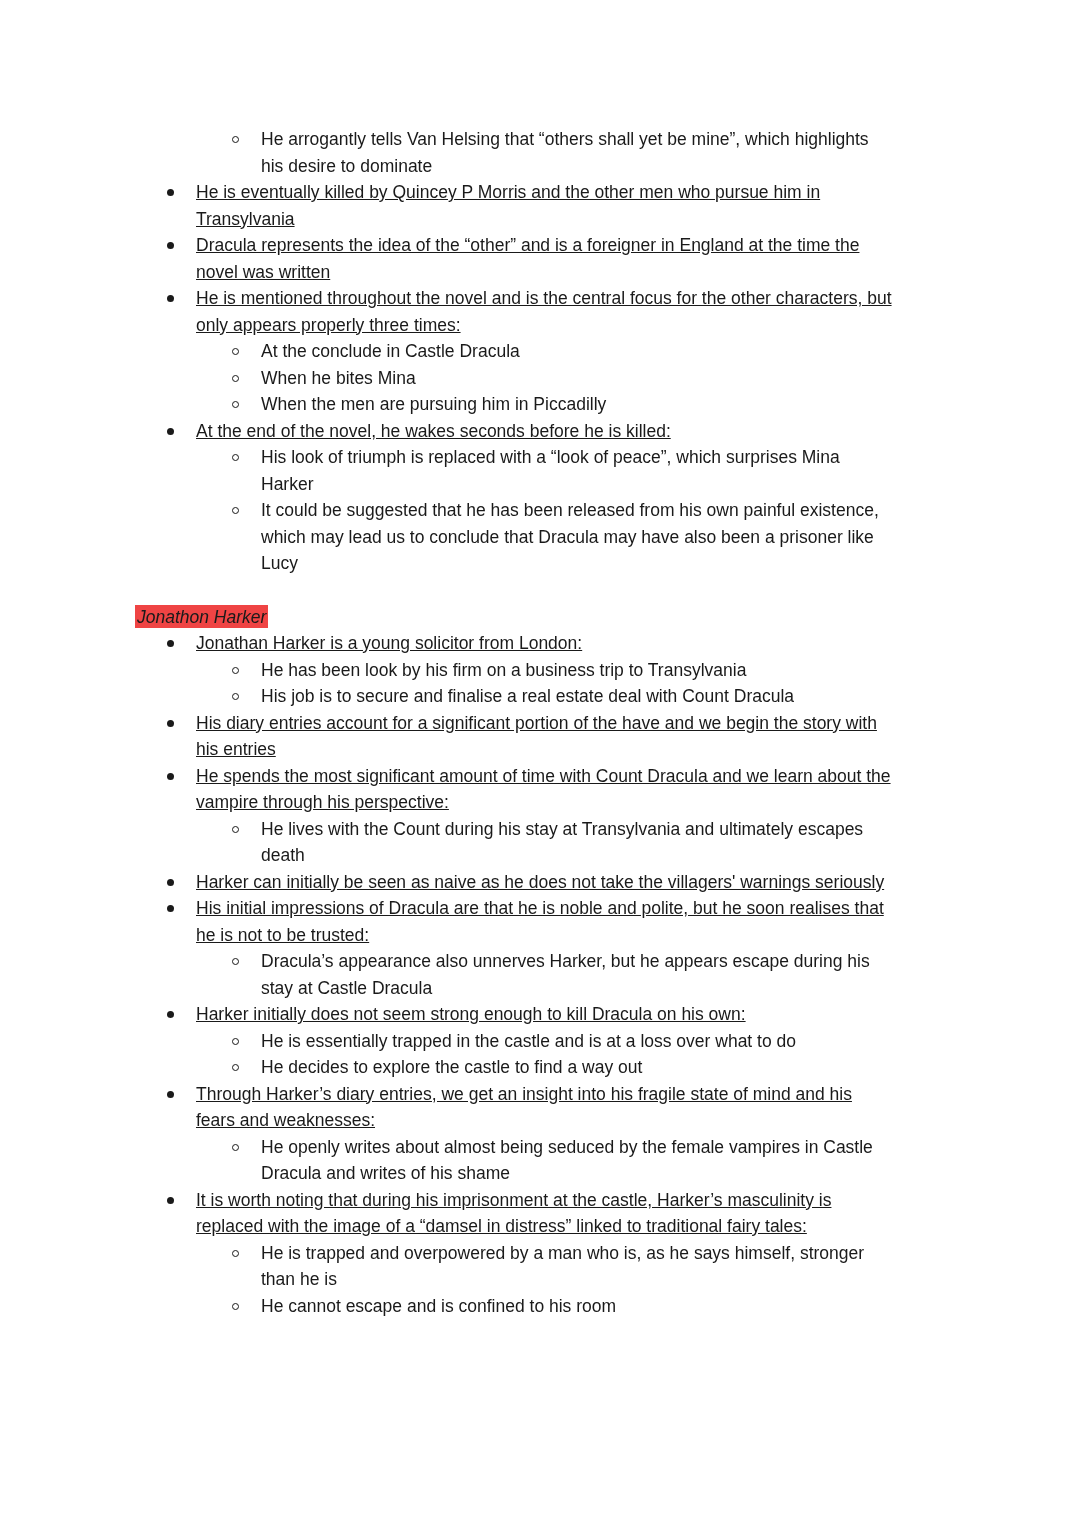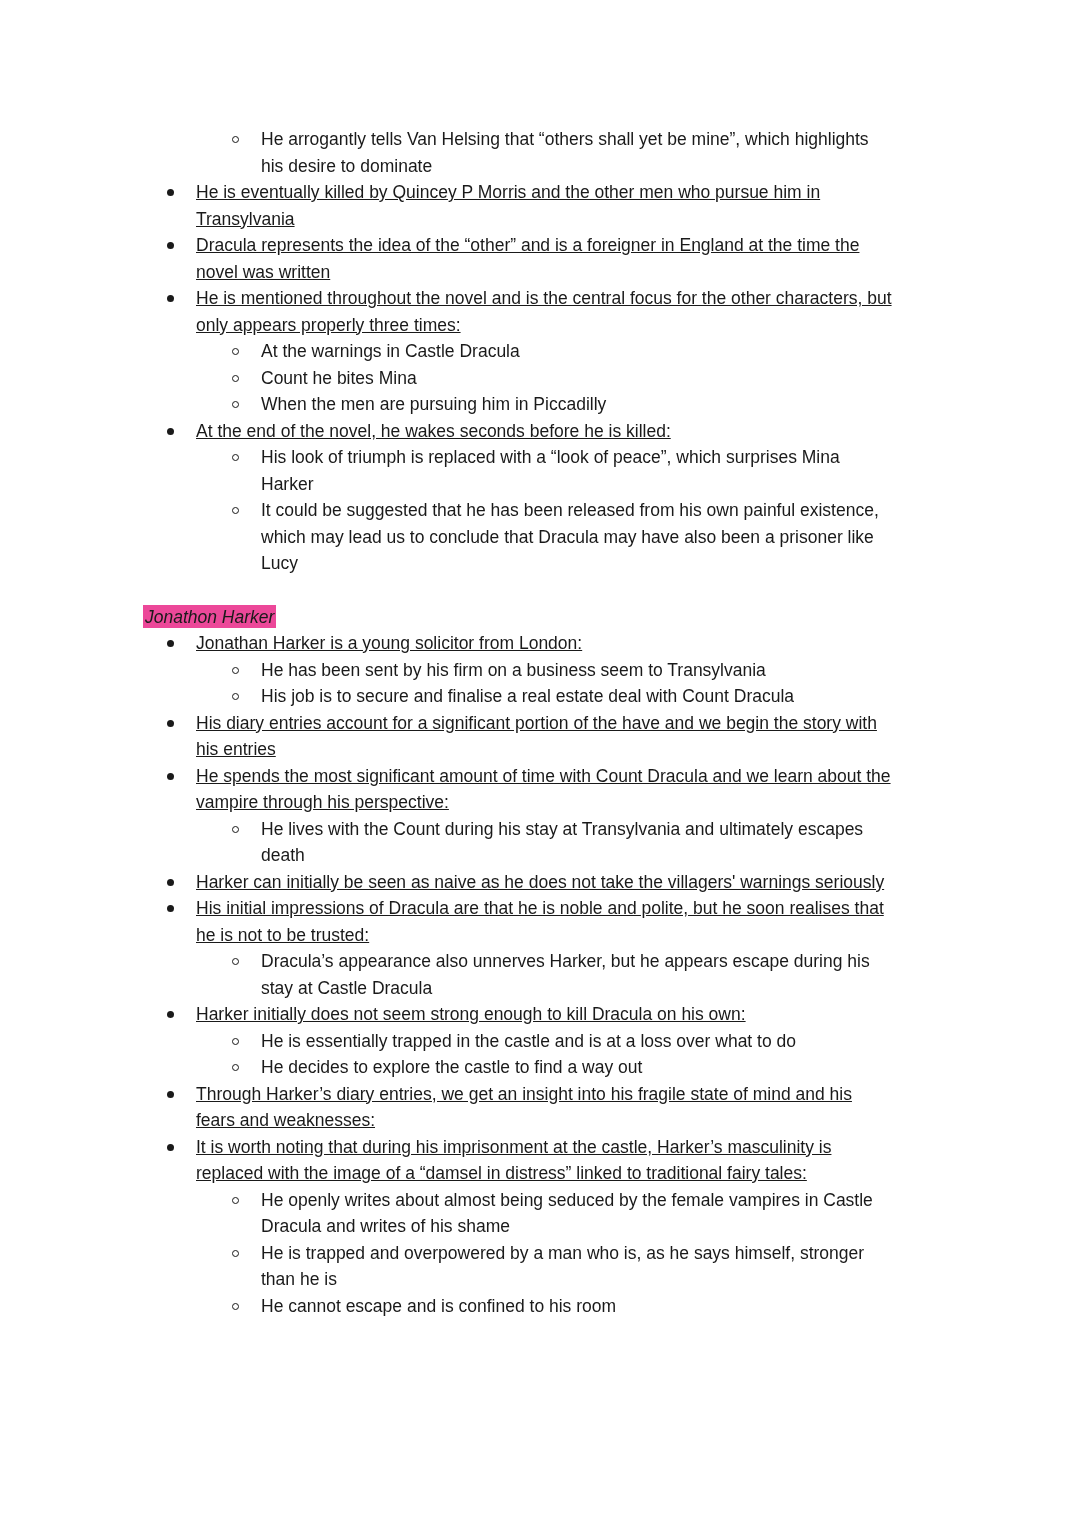--- a/index.html
+++ b/index.html
@@ -72,27 +72,27 @@
       <div class="item level1 filled">
         <span class="bullet">
           <span class="dot"></span>
         </span>
         <span class="text">He is mentioned throughout the novel and is the central focus for the other characters, but only appears properly three times:</span>
       </div>
       <div class="item level2 hollow">
         <span class="bullet">
           <span class="dot"></span>
         </span>
-        <span class="text">At the warnings in Castle Dracula</span>
-      </div>
-      <div class="item level2 hollow">
-        <span class="bullet">
-          <span class="dot"></span>
-        </span>
-        <span class="text">Count he bites Mina</span>
+        <span class="text">At the conclude in Castle Dracula</span>
+      </div>
+      <div class="item level2 hollow">
+        <span class="bullet">
+          <span class="dot"></span>
+        </span>
+        <span class="text">When he bites Mina</span>
       </div>
       <div class="item level2 hollow">
         <span class="bullet">
           <span class="dot"></span>
         </span>
         <span class="text">When the men are pursuing him in Piccadilly</span>
       </div>
       <div class="item level1 filled">
         <span class="bullet">
           <span class="dot"></span>
@@ -104,32 +104,32 @@
           <span class="dot"></span>
         </span>
         <span class="text">His look of triumph is replaced with a “look of peace”, which surprises Mina Harker</span>
       </div>
       <div class="item level2 hollow">
         <span class="bullet">
           <span class="dot"></span>
         </span>
         <span class="text">It could be suggested that he has been released from his own painful existence, which may lead us to conclude that Dracula may have also been a prisoner like Lucy</span>
       </div>
-      <div class="heading"><span class="hl" style="background: #ec4899; margin-left: 8px;">Jonathon Harker</span></div>
+      <div class="heading"><span class="hl" style="background: #ef4444;">Jonathon Harker</span></div>
       <div class="item level1 filled">
         <span class="bullet">
           <span class="dot"></span>
         </span>
         <span class="text">Jonathan Harker is a young solicitor from London:</span>
       </div>
       <div class="item level2 hollow">
         <span class="bullet">
           <span class="dot"></span>
         </span>
-        <span class="text">He has been sent by his firm on a business seem to Transylvania</span>
+        <span class="text">He has been look by his firm on a business trip to Transylvania</span>
       </div>
       <div class="item level2 hollow">
         <span class="bullet">
           <span class="dot"></span>
         </span>
         <span class="text">His job is to secure and finalise a real estate deal with Count Dracula</span>
       </div>
       <div class="item level1 filled">
         <span class="bullet">
           <span class="dot"></span>
@@ -183,31 +183,31 @@
           <span class="dot"></span>
         </span>
         <span class="text">He decides to explore the castle to find a way out</span>
       </div>
       <div class="item level1 filled">
         <span class="bullet">
           <span class="dot"></span>
         </span>
         <span class="text">Through Harker’s diary entries, we get an insight into his fragile state of mind and his fears and weaknesses:</span>
       </div>
+      <div class="item level2 hollow">
+        <span class="bullet">
+          <span class="dot"></span>
+        </span>
+        <span class="text">He openly writes about almost being seduced by the female vampires in Castle Dracula and writes of his shame</span>
+      </div>
       <div class="item level1 filled">
         <span class="bullet">
           <span class="dot"></span>
         </span>
         <span class="text">It is worth noting that during his imprisonment at the castle, Harker’s masculinity is replaced with the image of a “damsel in distress” linked to traditional fairy tales:</span>
-      </div>
-      <div class="item level2 hollow">
-        <span class="bullet">
-          <span class="dot"></span>
-        </span>
-        <span class="text">He openly writes about almost being seduced by the female vampires in Castle Dracula and writes of his shame</span>
       </div>
       <div class="item level2 hollow">
         <span class="bullet">
           <span class="dot"></span>
         </span>
         <span class="text">He is trapped and overpowered by a man who is, as he says himself, stronger than he is</span>
       </div>
       <div class="item level2 hollow">
         <span class="bullet">
           <span class="dot"></span>

